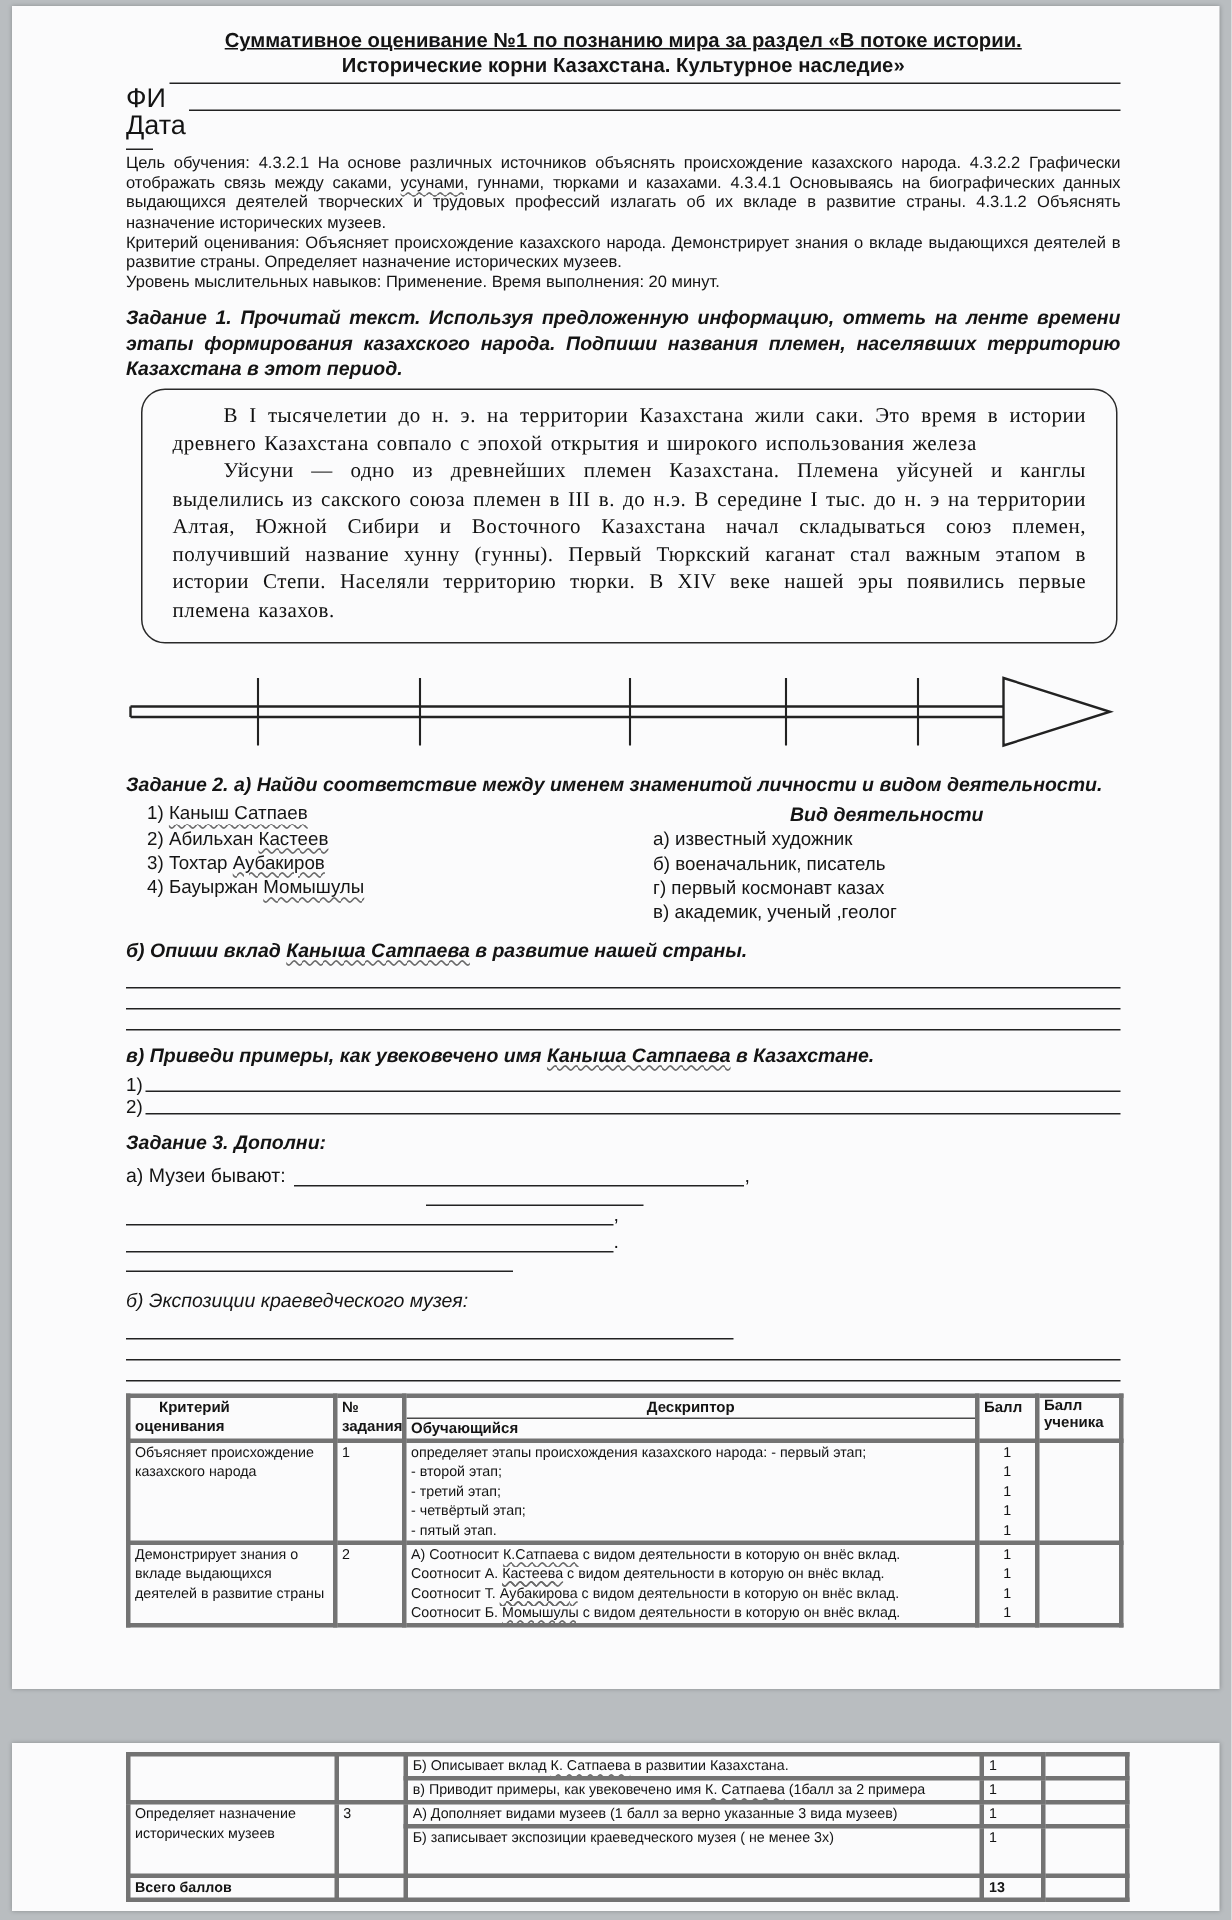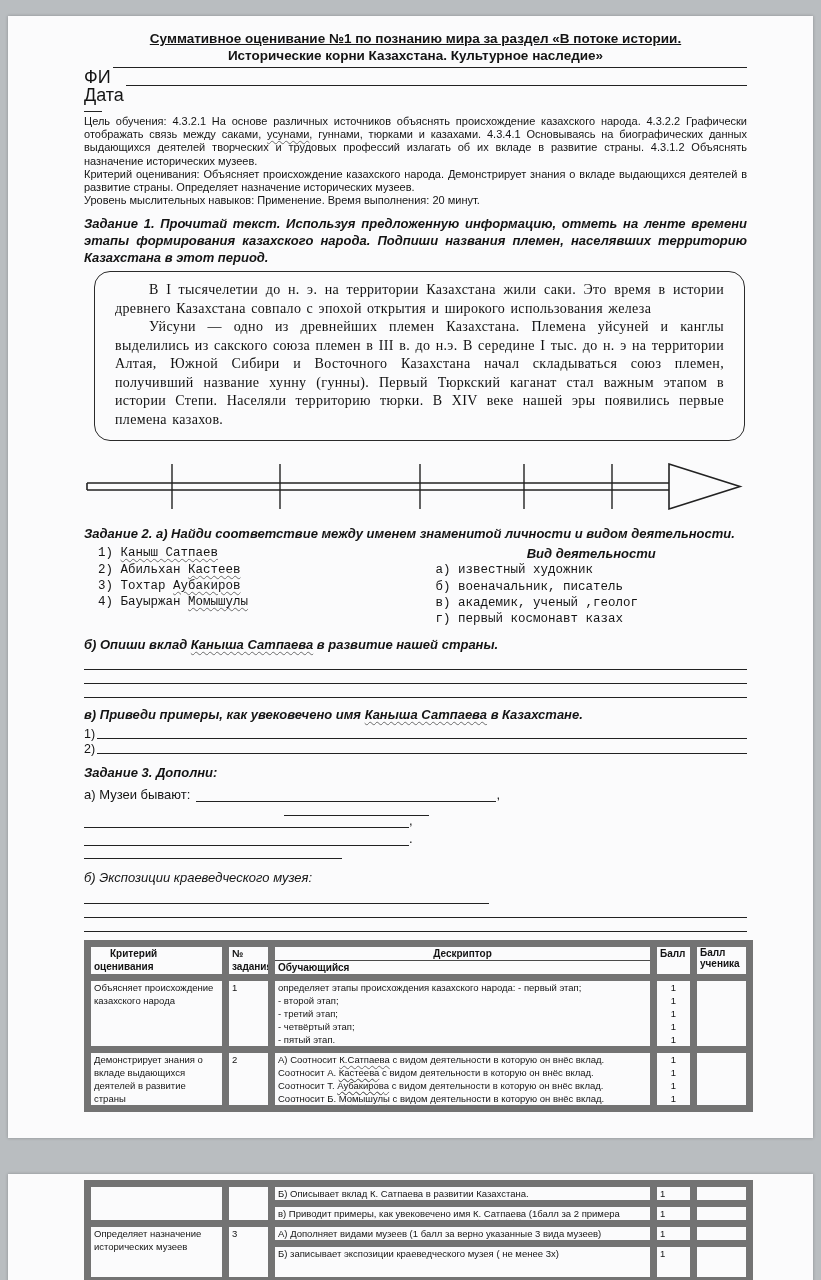--- a/index.html
+++ b/index.html
@@ -1,47 +1,47 @@
 <!DOCTYPE html>
 <html><head>
 <meta charset="utf-8">
 <style>
   html,body{margin:0;padding:0;}
   body{width:821px;height:1280px;background:#b9bdc0;font-family:"Liberation Sans",sans-serif;color:#141414;overflow:hidden;}
   .page{width:805px;margin-left:8px;background:#fbfbfc;box-sizing:border-box;overflow:hidden;box-shadow:0 0 3px rgba(0,0,0,.25);}
-  .page1{margin-top:16px;height:1122px;padding:14px 66px 0 76px;}
+  .page1{margin-top:4px;height:1122px;padding:14px 66px 0 76px;}
   .page2{margin-top:36px;height:112px;padding:4px 60px 0 76px;}
   .title{font-size:13.5px;font-weight:bold;text-align:center;line-height:17px;margin-bottom:3px;}
   .t1{text-decoration:underline;}
   .field-row{display:flex;font-size:18px;height:18px;align-items:flex-start;}
   .fill{flex:1;border-bottom:1.2px solid #222;margin:0 0 2px 2px;}
   .stub{width:18px;border-bottom:1.2px solid #222;height:8px;margin-bottom:1px;}
   .meta{font-size:11px;line-height:13.2px;text-align:justify;margin:3px 0 3px;}
   .it{}
   .task-h{font-weight:bold;font-size:13px;line-height:17px;text-align:justify;margin:8px 0 3px;font-style:italic;}
   .box{border:1.6px solid #2a2a2a;border-radius:16px;padding:9px 20px 11px;margin:5px 2px 0 10px;
        font-family:"Liberation Serif",serif;font-size:14px;line-height:18.5px;text-align:justify;
        letter-spacing:.35px;word-spacing:1.5px;color:#101010;}
   .box p{margin:0;text-indent:34px;}
   .timeline{margin:18px 0 4px;}
   .cols{display:flex;font-size:12.5px;margin-top:2px;}
   .col-left{width:53%;}.col-right{width:47%;}
   .col-h{font-weight:bold;font-style:italic;font-size:13px;line-height:17px;}
   .col-right .col-h{text-align:center;}
-  .li{line-height:16.3px;font-family:Liberation Mono, monospace;}
+  .li{line-height:16.3px;}
   .col-left .li{padding-left:14px;}
   .ruled .rule{border-bottom:1.3px solid #222;height:13px;}
   .numline{display:flex;font-size:12.5px;height:15px;align-items:flex-end;}
   .a-row{display:flex;align-items:flex-end;font-size:13px;height:18px;}
   .blank{border-bottom:1.2px solid #222;display:inline-block;height:12px;}
   .subblank{height:8px;}
   .wavy{text-decoration-line:underline;text-decoration-style:wavy;text-decoration-color:#6a6a6a;
         text-decoration-thickness:1px;text-underline-offset:2px;}
   .rub{border-collapse:collapse;width:100%;font-size:9.5px;line-height:13px;margin-top:8px;table-layout:fixed;}
-  .rub td{border:7px solid #737373;padding:0 3px;vertical-align:top;text-align:left;overflow:hidden;}
+  .rub td{border:3px solid #737373;padding:0 3px;vertical-align:top;text-align:left;overflow:hidden;}
   .hdr td{font-weight:bold;font-size:10px;}
   .c{text-align:center;}
   .b{font-weight:bold;}
   .vbottom{vertical-align:bottom;}
   .vmiddle{vertical-align:middle;}
   .desc-h{margin:0 -3px;border-top:1px solid #4a4a4a;padding:0 3px;font-weight:bold;}
   .hdr .ind{padding-left:16px;text-align:left;}
   .small-h{font-size:9px;line-height:11px;}
   .score-col div{text-align:center;}
   .rub2 tr.r4 td{height:30px;margin-top:28px;}
@@ -102,22 +102,22 @@
     <div class="col-left">
       <div class="li wv">1) <span class="wavy">Каныш Сатпаев</span></div>
       <div class="li wv">2) Абильхан <span class="wavy">Кастеев</span></div>
       <div class="li wv">3) Тохтар <span class="wavy">Аубакиров</span></div>
       <div class="li wv">4) Бауыржан <span class="wavy">Момышулы</span></div>
     </div>
     <div class="col-right">
       <div class="col-h">Вид деятельности</div>
       <div class="li">а) известный художник</div>
       <div class="li">б) военачальник, писатель</div>
+      <div class="li">г) первый космонавт казах</div>
       <div class="li">в) академик, ученый ,геолог</div>
-      <div class="li">г) первый космонавт казах</div>
     </div>
   </div>
 
   <p class="task-h wv">б) Опиши вклад <span class="wavy">Каныша Сатпаева</span> в развитие нашей страны.</p>
   <div class="ruled">
     <div class="rule"></div>
     <div class="rule"></div>
     <div class="rule"></div>
   </div>
 

